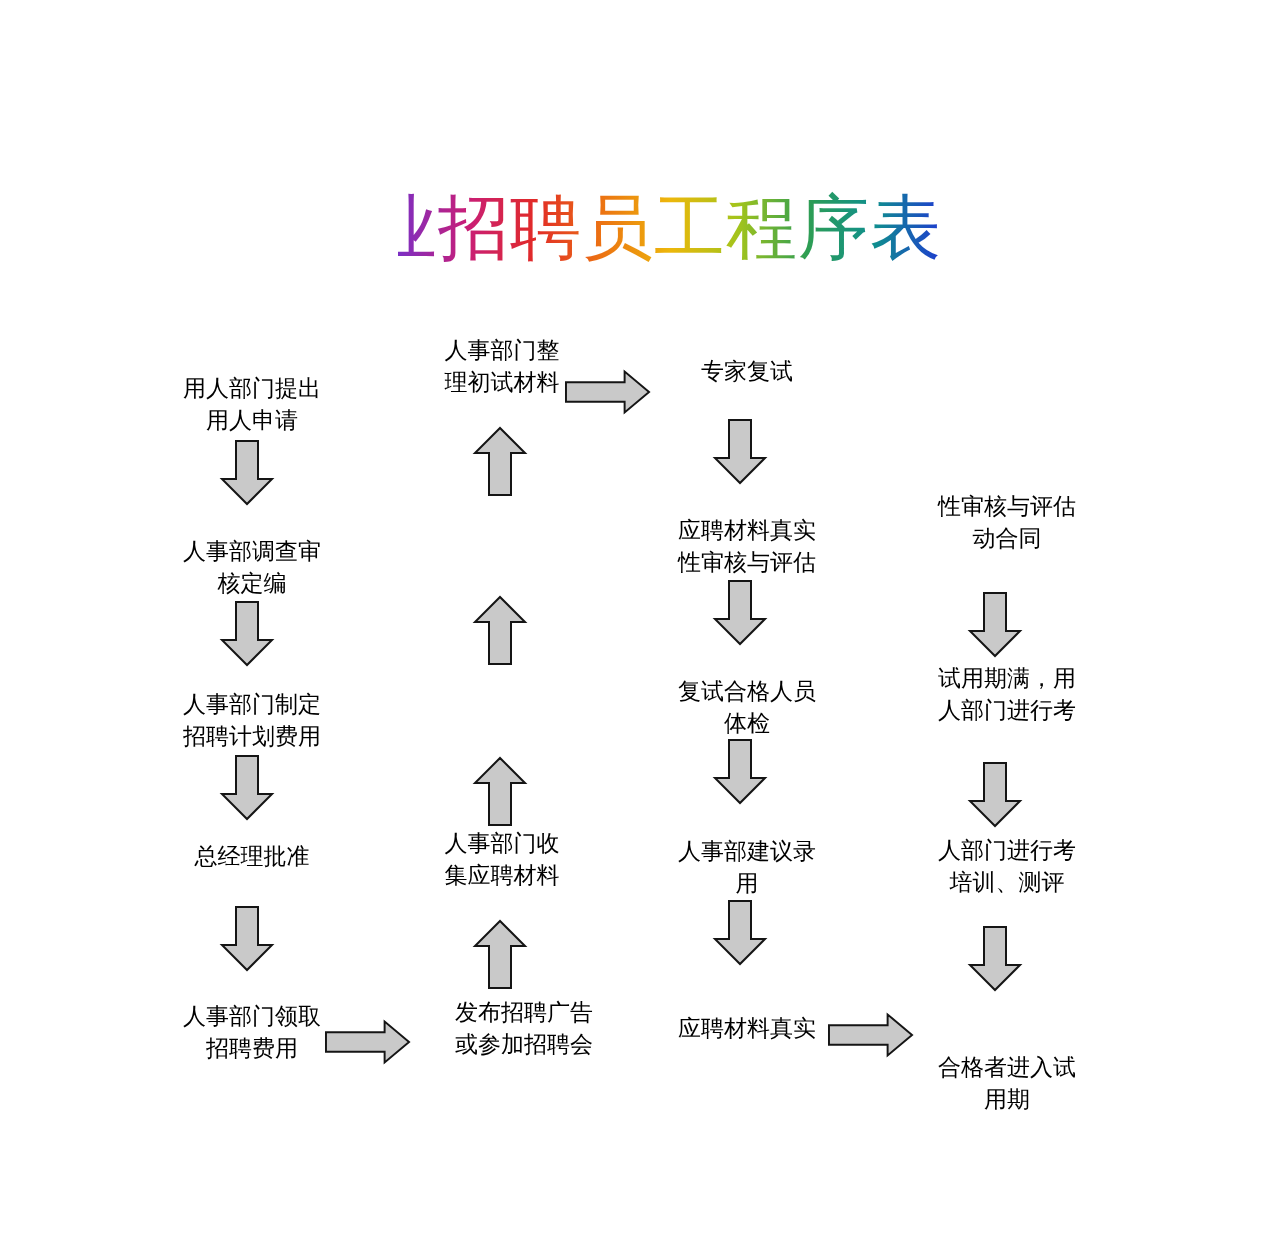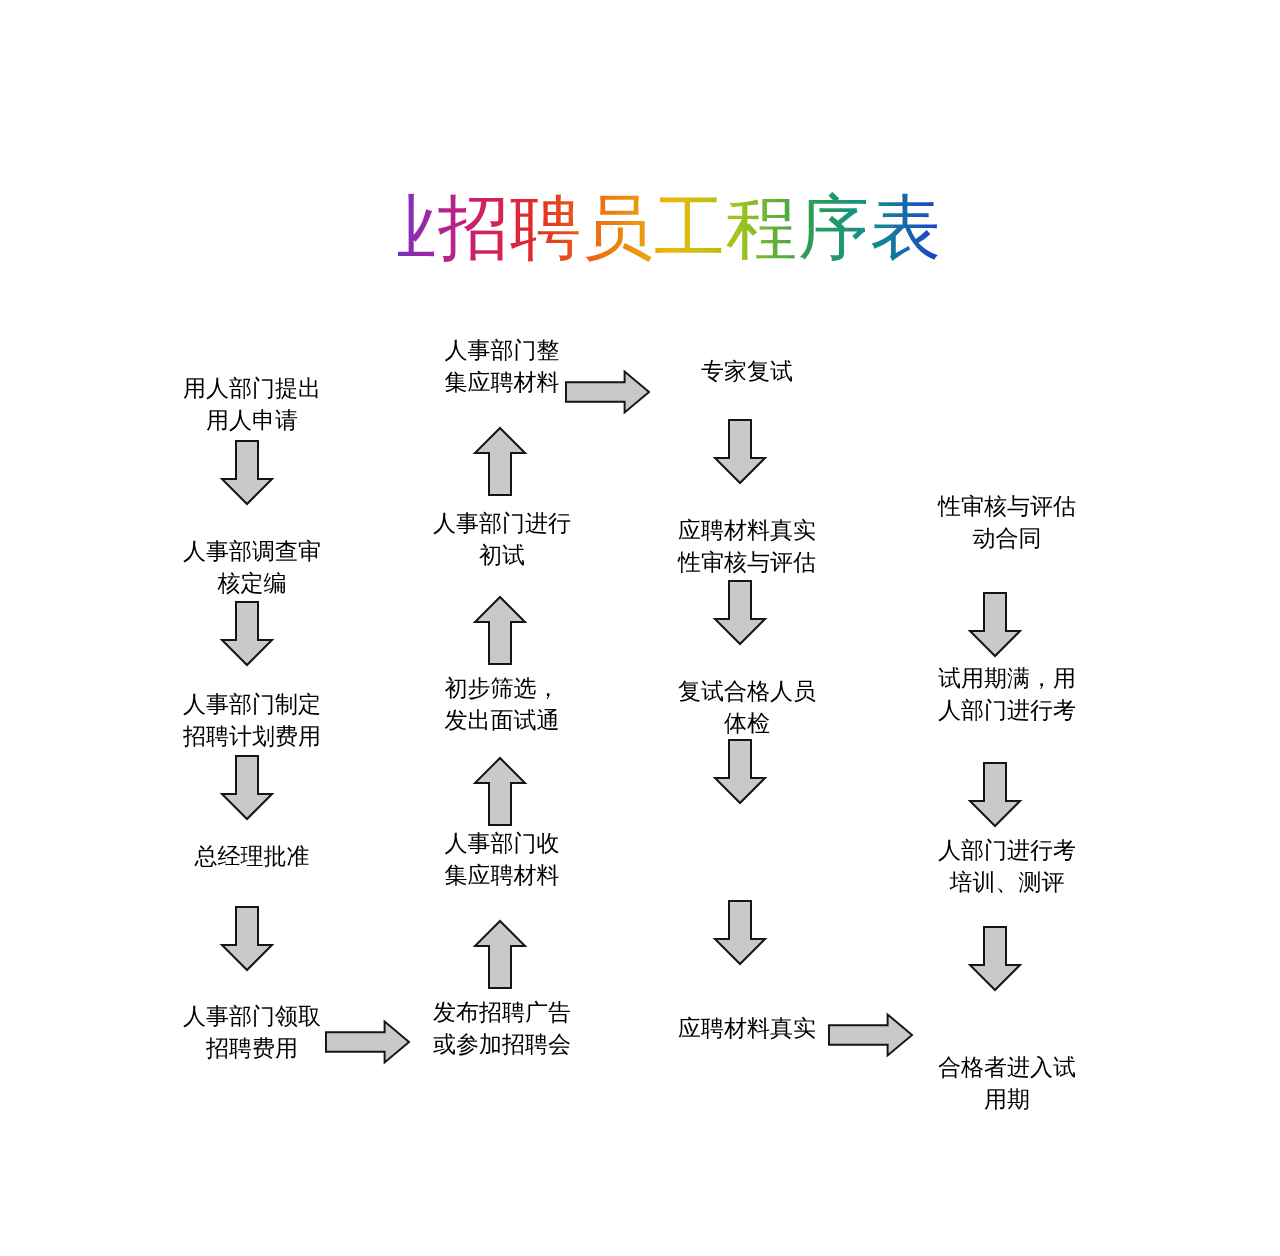--- a/index.html
+++ b/index.html
@@ -74,35 +74,33 @@
 用人申请</div>
   <div class="node" style="left:252px;top:689px">人事部门制定
 招聘计划费用</div>
   <div class="node" style="left:252px;top:536px">人事部调查审
 核定编</div>
   <div class="node" style="left:252px;top:841px">总经理批准</div>
   <div class="node" style="left:252px;top:1001px">人事部门领取
 招聘费用</div>
 
   <div class="node" style="left:502px;top:335px">人事部门整
-集应聘材料</div>
-  <div class="node" style="left:502px;top:508px">人事部门进行
-初试</div>
-  <div class="node" style="left:502px;top:673px">初步筛选，
-发出面试通</div>
+理初试材料</div>
   <div class="node" style="left:502px;top:828px">人事部门收
 集应聘材料</div>
-  <div class="node" style="left:502px;top:997px">发布招聘广告
+  <div class="node" style="left:524px;top:997px">发布招聘广告
 或参加招聘会</div>
 
   <div class="node" style="left:747px;top:356px">专家复试</div>
   <div class="node" style="left:747px;top:676px">复试合格人员
 体检</div>
   <div class="node" style="left:747px;top:515px">应聘材料真实
 性审核与评估</div>
+  <div class="node" style="left:747px;top:836px">人事部建议录
+用</div>
   <div class="node" style="left:747px;top:1013px">应聘材料真实</div>
 
   <div class="node" style="left:1007px;top:491px">性审核与评估
 动合同</div>
   <div class="node" style="left:1007px;top:663px">试用期满，用
 人部门进行考</div>
   <div class="node" style="left:1007px;top:835px">人部门进行考
 培训、测评</div>
   <div class="node" style="left:1007px;top:1052px">合格者进入试
 用期</div>

